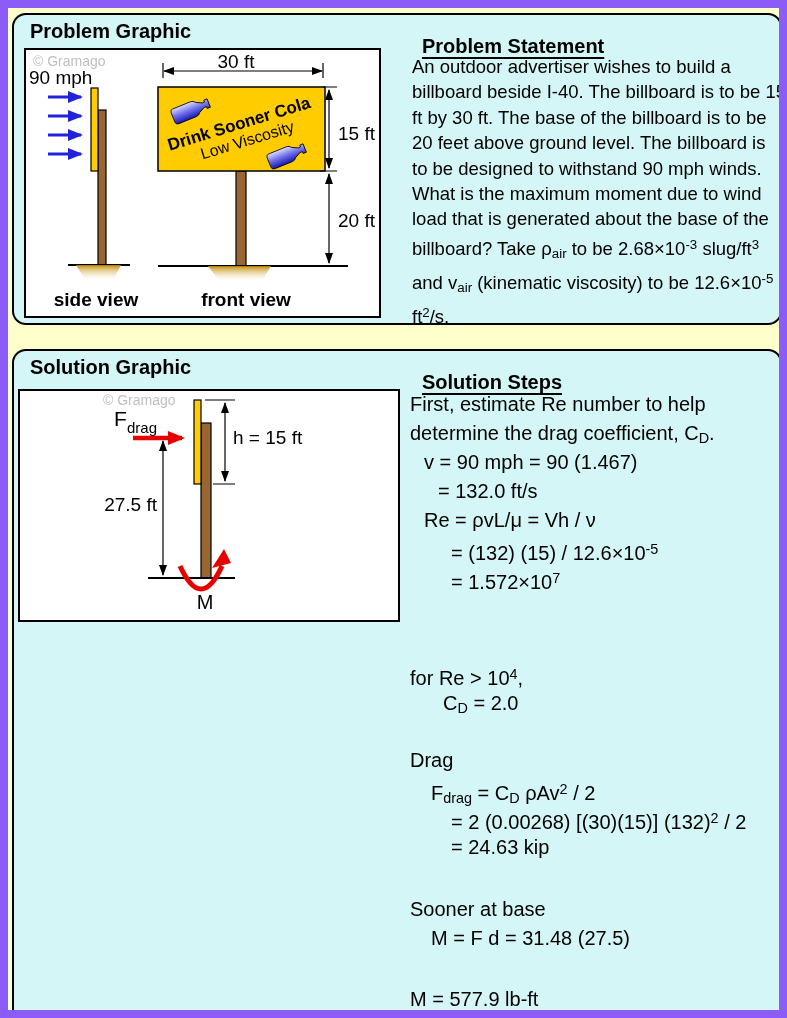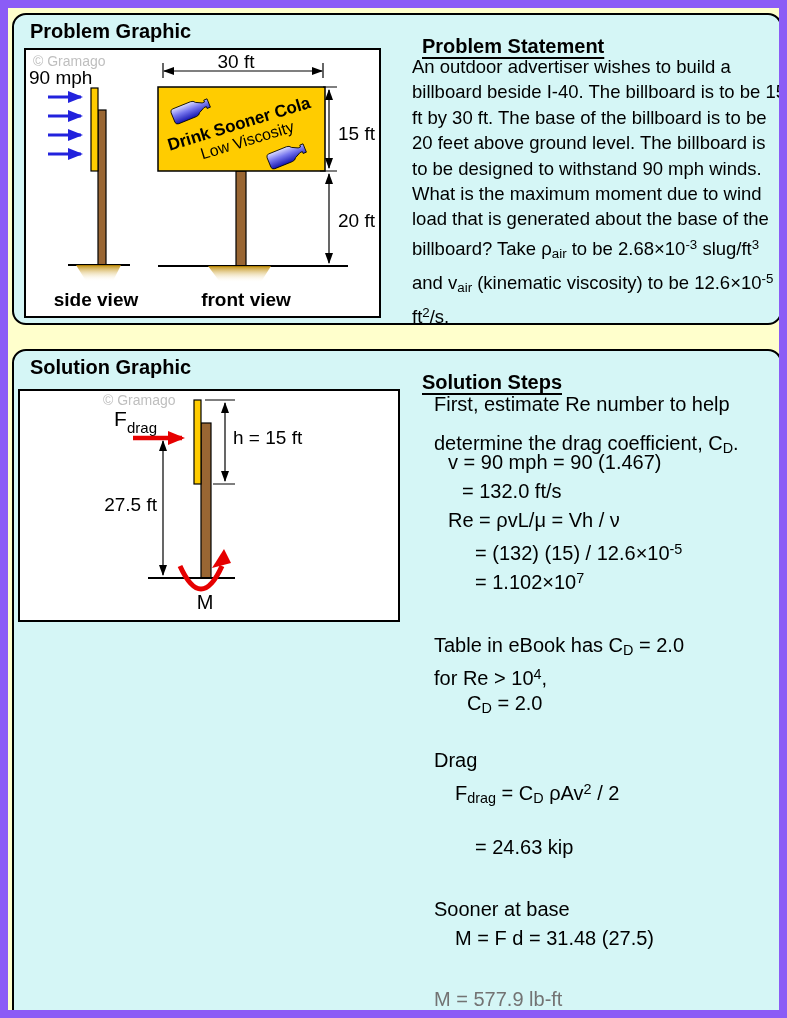--- a/index.html
+++ b/index.html
@@ -11,22 +11,22 @@
   .panel.top{top:5px;height:312px;}
   .panel.bottom{top:341px;height:829px;}
   .panel-title{position:absolute;left:16px;top:5px;font-size:20px;font-weight:bold;margin:0;}
   .right-title{position:absolute;left:396px;top:8px;font-size:20px;font-weight:bold;margin:12px;
                text-decoration:underline;text-decoration-thickness:2px;text-underline-offset:4px;}
   .gbox{position:absolute;background:#FFFFFF;border:2px solid #000;}
   .gbox.topbox{left:10px;top:33px;width:353px;height:266px;}
   .gbox.solbox{left:4px;top:38px;width:378px;height:229px;}
   .statement{position:absolute;left:398px;top:39px;width:374px;margin:0;
              font-size:18.5px;line-height:25.4px;}
-  .sline{position:absolute;font-size:20px;line-height:24px;white-space:nowrap;margin-left:24px;}
-  .sline.red{color:#737373;}
+  .sline{position:absolute;font-size:20px;line-height:24px;white-space:nowrap;}
+  .sline.red{color:#000000;}
   sub{font-size:72%;vertical-align:-0.22em;}
   sup{font-size:72%;vertical-align:0.42em;}
   svg text{font-family:"Liberation Sans","DejaVu Sans",sans-serif;}
 </style>
 </head>
 <body>
 
 <div class="page">
 
   <section class="panel top">
@@ -152,31 +152,31 @@
 
         <path d="M160,175 Q181,221 202,175" fill="none" stroke="#E60000" stroke-width="5"></path>
         <polygon points="204,158 192,177 211,172" fill="#E60000"></polygon>
         <text x="185" y="218" font-size="20" text-anchor="middle">M</text>
       </svg>
     </div>
 
     <h2 class="right-title">Solution Steps</h2>
 
     <div class="sline" style="left:396px;top:41px"><span>First, estimate Re number to help</span></div>
-    <div class="sline" style="left:396px;top:80px"><span>determine the drag coefficient, C</span><sub>D</sub><span>.</span></div>
+    <div class="sline" style="left:396px;top:70px"><span>determine the drag coefficient, C</span><sub>D</sub><span>.</span></div>
     <div class="sline" style="left:410px;top:99px"><span>v = 90 mph = 90 (1.467)</span></div>
     <div class="sline" style="left:424px;top:128px"><span>= 132.0 ft/s</span></div>
     <div class="sline" style="left:410px;top:157px"><span>Re = ρvL/μ = Vh / ν</span></div>
     <div class="sline" style="left:437px;top:186px"><span>= (132) (15) / 12.6×10</span><sup>-5</sup></div>
-    <div class="sline" style="left:437px;top:215px"><span>= 1.102×10</span><sup>7</sup></div>
-    <div class="sline" style="left:396px;top:282px"><span>Table in eBook has C</span><sub>D</sub><span> = 2.0</span></div>
+    <div class="sline" style="left:437px;top:215px"><span>= 1.572×10</span><sup>7</sup></div>
     <div class="sline" style="left:396px;top:311px"><span>for Re &gt; 10</span><sup>4</sup><span>,</span></div>
     <div class="sline" style="left:429px;top:340px"><span>C</span><sub>D</sub><span> = 2.0</span></div>
     <div class="sline" style="left:396px;top:397px"><span>Drag</span></div>
     <div class="sline" style="left:417px;top:426px"><span>F</span><sub>drag</sub><span> = C</span><sub>D</sub><span> ρAv</span><sup>2</sup><span> / 2</span></div>
+    <div class="sline" style="left:437px;top:455px"><span>= 2 (0.00268) [(30)(15)] (132)</span><sup>2</sup><span> / 2</span></div>
     <div class="sline" style="left:437px;top:484px"><span>= 24.63 kip</span></div>
     <div class="sline" style="left:396px;top:546px"><span>Sooner at base</span></div>
     <div class="sline" style="left:417px;top:575px"><span>M = F d = 31.48 (27.5)</span></div>
 
     <div class="sline red" style="left:396px;top:636px"><span>M = 577.9 lb-ft</span></div>
   </section>
 
 </div>
 
 </body></html>

